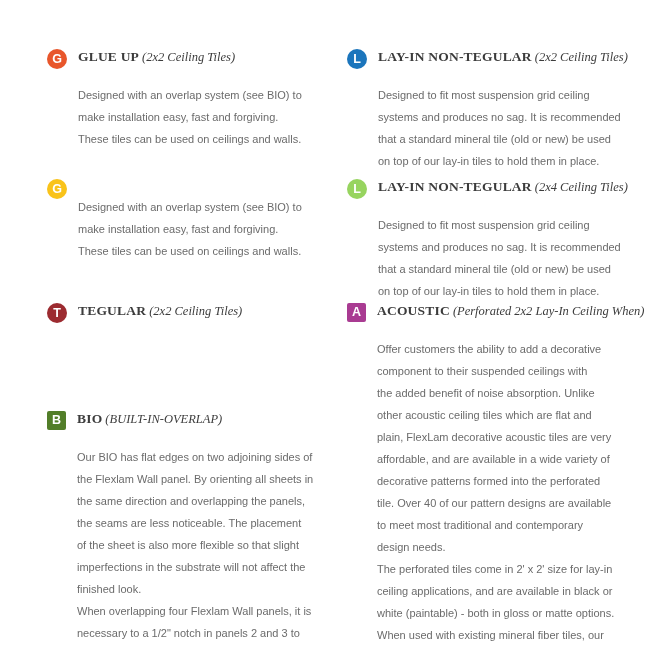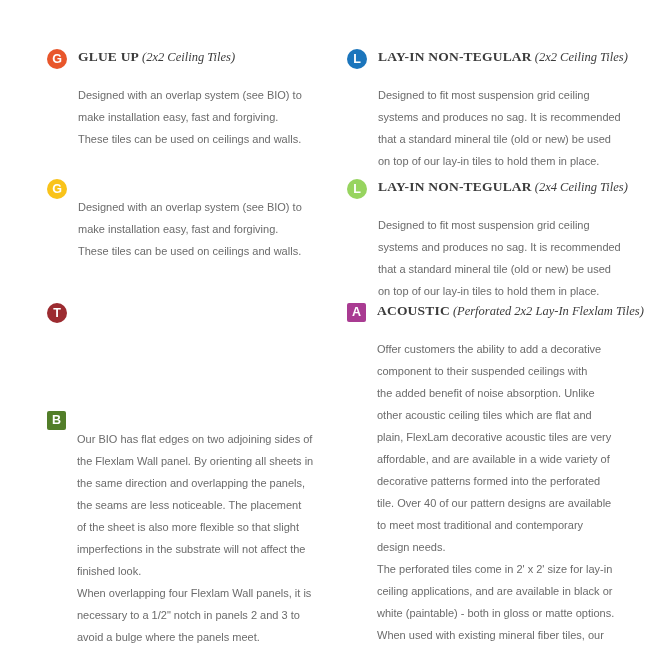--- a/index.html
+++ b/index.html
@@ -117,44 +117,50 @@
       <div class="item-body">Designed to fit most suspension grid ceiling
 systems and produces no sag. It is recommended
 that a standard mineral tile (old or new) be used
 on top of our lay-in tiles to hold them in place.</div>
     </div>
   </div>
 
   <div class="legend-item pos-5">
     <div class="badge circle" style="background: rgb(156, 43, 48);">T</div>
     <div class="item-text">
+      <div class="item-title-row">
+        <span class="item-title">TEGULAR</span><span class="item-subtitle">(2x2 Ceiling Tiles)</span>
+      </div>
     </div>
   </div>
 
   <div class="legend-item pos-6">
     <div class="badge square" style="background: rgb(82, 126, 41);">B</div>
     <div class="item-text">
+      <div class="item-title-row">
+        <span class="item-title">BIO</span><span class="item-subtitle">(BUILT-IN-OVERLAP)</span>
+      </div>
       <div class="item-body">Our BIO has flat edges on two adjoining sides of
 the Flexlam Wall panel. By orienting all sheets in
 the same direction and overlapping the panels,
 the seams are less noticeable. The placement
 of the sheet is also more flexible so that slight
 imperfections in the substrate will not affect the
 finished look.
 When overlapping four Flexlam Wall panels, it is
 necessary to a 1/2" notch in panels 2 and 3 to
 avoid a bulge where the panels meet.</div>
     </div>
   </div>
 
   <div class="legend-item pos-7">
     <div class="badge square" style="background: rgb(169, 59, 146);">A</div>
     <div class="item-text">
       <div class="item-title-row">
-        <span class="item-title">ACOUSTIC</span><span class="item-subtitle">(Perforated 2x2 Lay-In Flexlam Tiles)</span>
+        <span class="item-title">ACOUSTIC</span><span class="item-subtitle">(Perforated 2x2 Lay-In Ceiling When)</span>
       </div>
       <div class="item-body">Offer customers the ability to add a decorative
 component to their suspended ceilings with
 the added benefit of noise absorption. Unlike
 other acoustic ceiling tiles which are flat and
 plain, FlexLam decorative acoustic tiles are very
 affordable, and are available in a wide variety of
 decorative patterns formed into the perforated
 tile. Over 40 of our pattern designs are available
 to meet most traditional and contemporary

